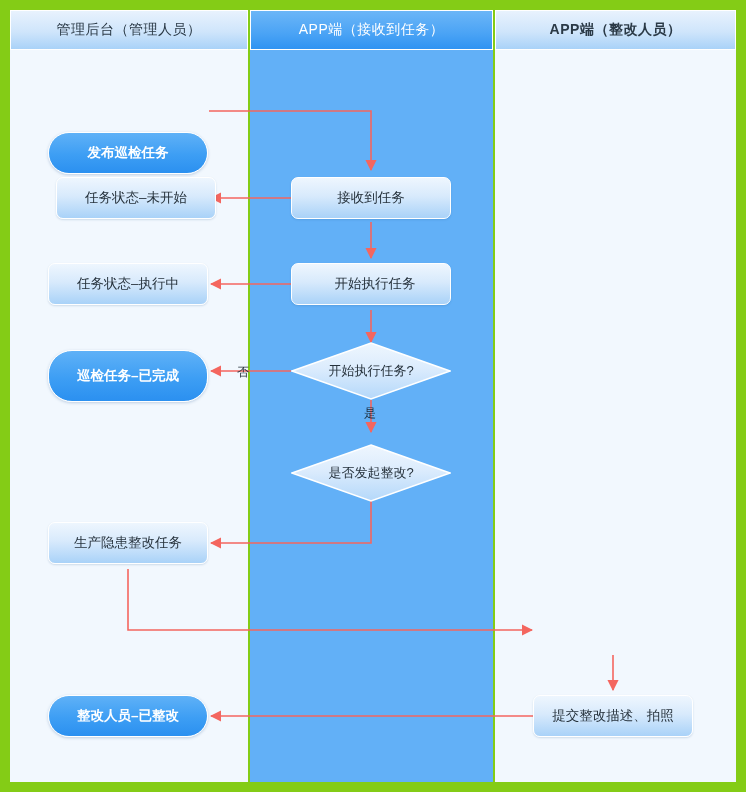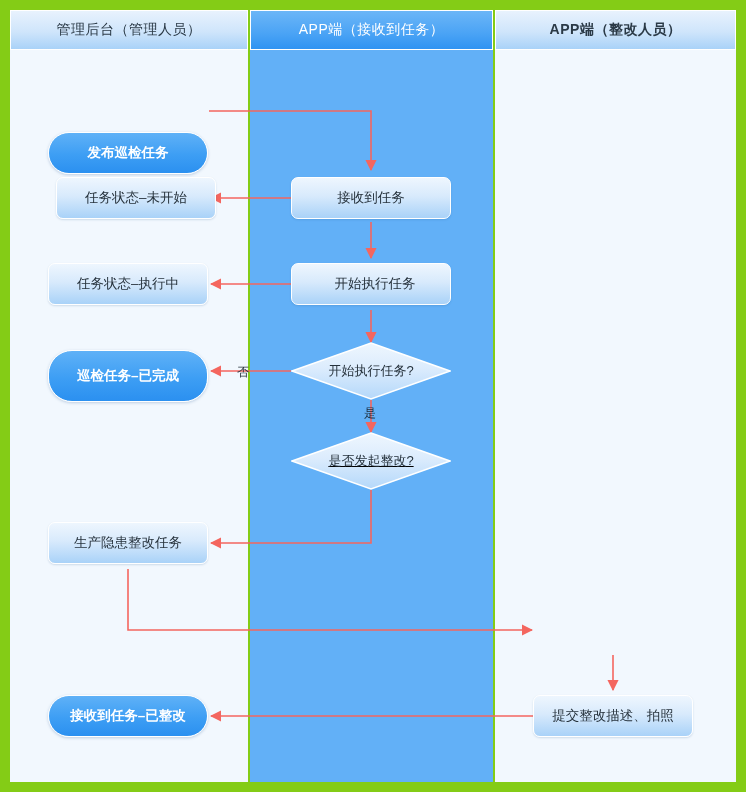--- a/index.html
+++ b/index.html
@@ -194,21 +194,21 @@
 
   <div class="node node-terminal" style="left:48px; top:350px; width:160px; height:52px;">
     <span>巡检任务–已完成</span>
   </div>
 
   <div class="node node-process" style="left:48px; top:522px; width:160px; height:42px;">
     <span>生产隐患整改任务</span>
   </div>
 
   <div class="node node-terminal" style="left:48px; top:695px; width:160px; height:42px;">
-    <span>接收到任务–已整改</span>
+    <span>整改人员–已整改</span>
   </div>
 
   <div class="node node-process" style="left:291px; top:177px; width:160px; height:42px;">
     <span>接收到任务</span>
   </div>
 
   <div class="node node-process" style="left:291px; top:263px; width:160px; height:42px;padding-left:8px;">
     <span>开始执行任务</span>
   </div>
 
@@ -219,21 +219,21 @@
           <stop offset="0%" stop-color="#eef6fe"></stop>
           <stop offset="45%" stop-color="#dcecfd"></stop>
           <stop offset="100%" stop-color="#b4d8fa"></stop>
         </linearGradient>
       </defs>
       <polygon points="80,1 159,29 80,57 1,29" fill="url(#dg1)" stroke="#ffffff" stroke-width="1.4"></polygon>
     </svg>
     <span class="diamond-label">开始执行任务?</span>
   </div>
 
-  <div class="node node-decision" style="left:291px; top:432px; width:160px; height:58px;text-decoration:underline;">
+  <div class="node node-decision" style="left:291px; top:444px; width:160px; height:58px;">
     <svg width="160" height="58" viewBox="0 0 160 58">
       <polygon points="80,1 159,29 80,57 1,29" fill="url(#dg1)" stroke="#ffffff" stroke-width="1.4"></polygon>
     </svg>
     <span class="diamond-label">是否发起整改?</span>
   </div>
 
 
   <div class="node node-process" style="left:533px; top:695px; width:160px; height:42px;align-items:center;">
     <span>提交整改描述、拍照</span>
   </div>

